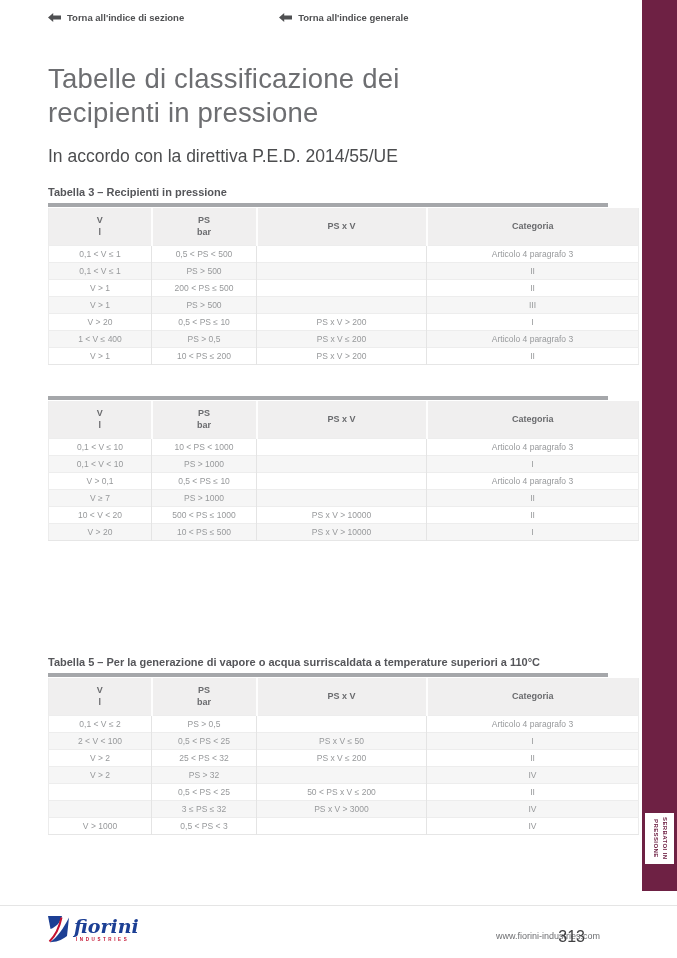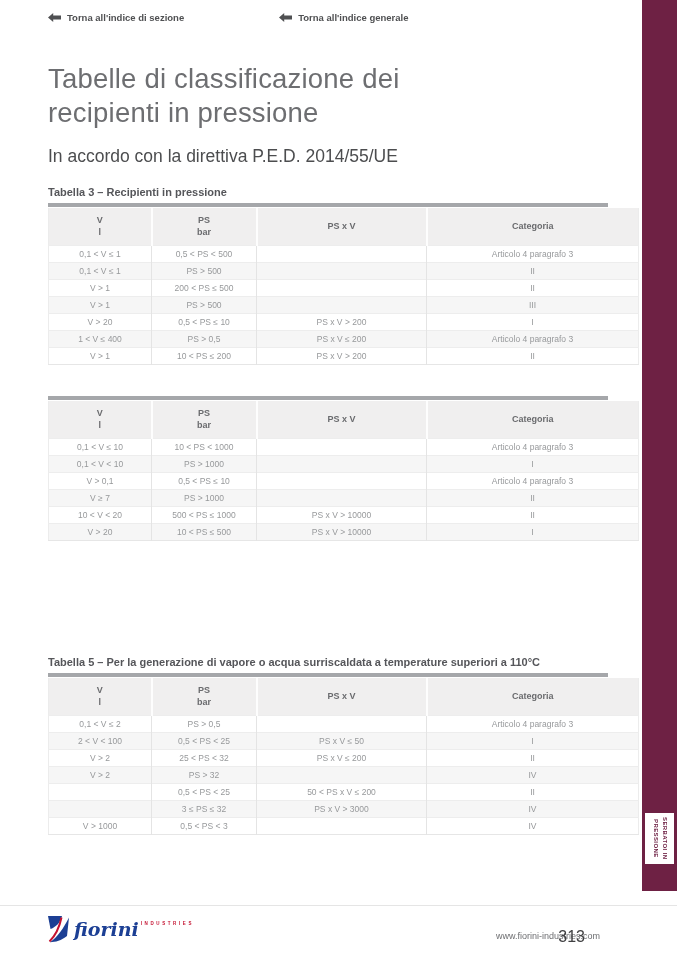--- a/index.html
+++ b/index.html
@@ -89,21 +89,21 @@
 
   
   .footer-divider {
     position:absolute; top:905px; left:0; width:677px; height:1px;
     background:#e5e5e5;
   }
   .logo {
     position:absolute; left:47px; top:915px;
     display:flex; align-items:center; gap:4px;
   }
-  .logo-textcol { display:flex; flex-direction:row; }
+  .logo-textcol { display:flex; flex-direction:column; }
   .logo-name {
     font-family:"DejaVu Serif",serif; font-style:italic; font-weight:bold;
     font-size:19px; line-height:19px; color:#1c3f94;
   }
   .logo-sub {
     font-size:4.5px; font-weight:bold; color:#c41230;
     letter-spacing:2.6px; margin-top:1px; padding-left:2px;
   }
   .site-url {
     position:absolute; top:931px; left:0; width:600px;

